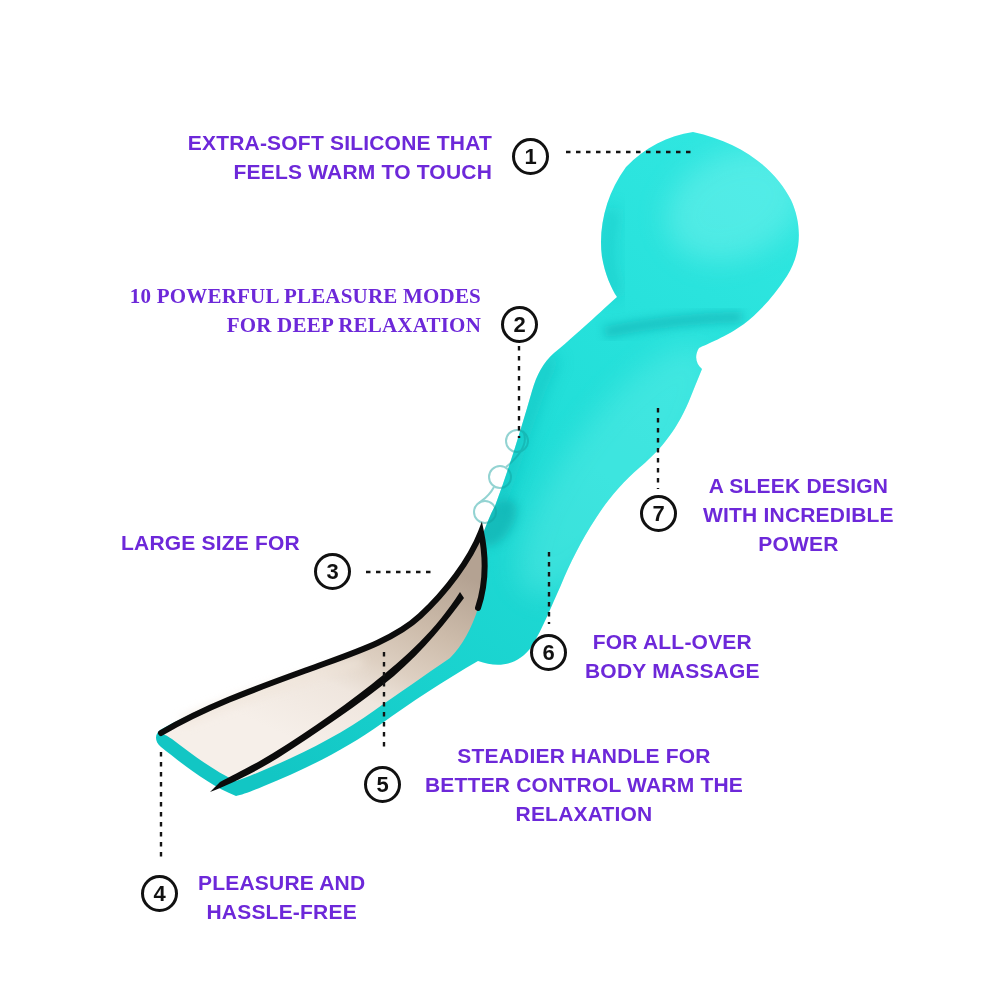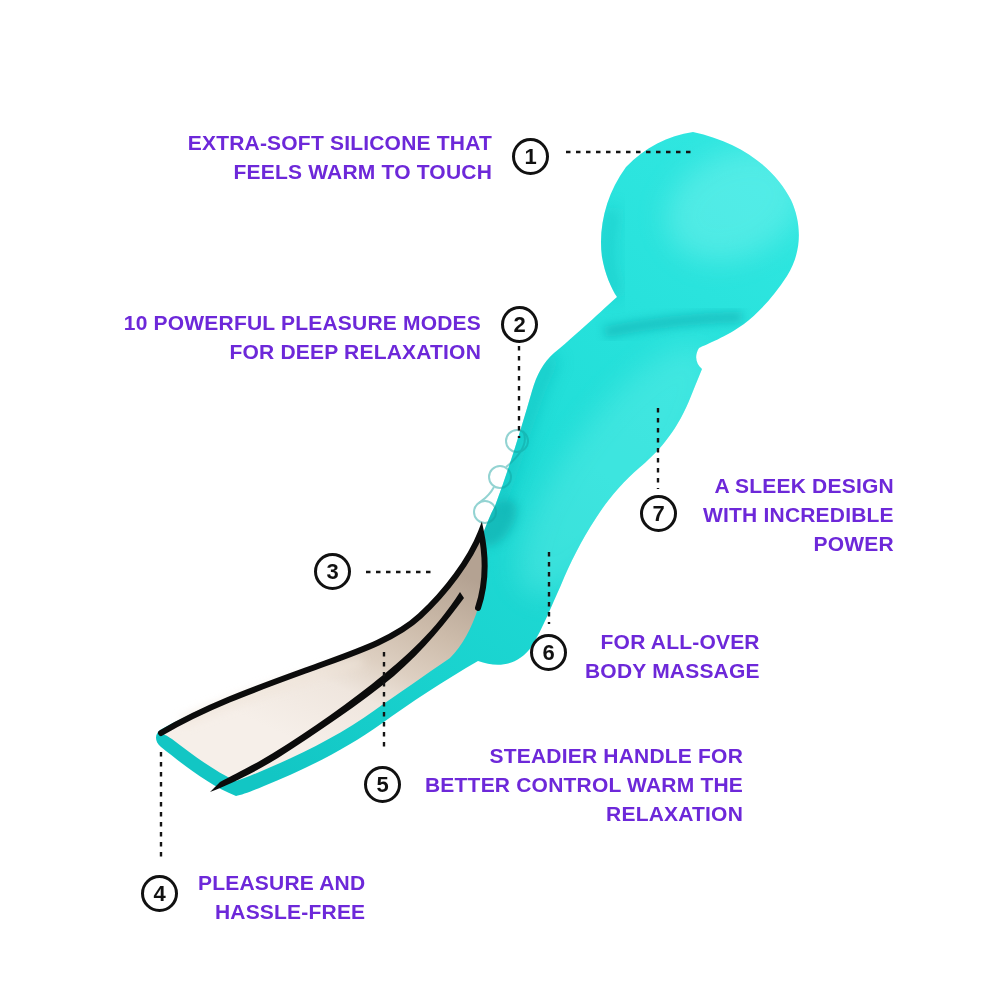--- a/index.html
+++ b/index.html
@@ -6,21 +6,21 @@
   .stage{
     position:relative;width:1000px;height:1000px;background:#ffffff;overflow:hidden;
     font-family:"Liberation Sans",sans-serif;
   }
   .illustration{position:absolute;left:0;top:0;width:1000px;height:1000px;}
   .label{
     position:absolute;font-weight:700;font-size:21px;line-height:29px;
     color:#6d28d9;letter-spacing:.2px;white-space:nowrap;
   }
   .label.right{text-align:right;}
-  .label.left{text-align:right;}
+  .label.left{text-align:center;}
   .num{
     position:absolute;width:37px;height:37px;box-sizing:border-box;
     border:3px solid #111111;border-radius:50%;background:#ffffff;
     display:flex;align-items:center;justify-content:center;
     font-size:22px;font-weight:700;color:#111111;
   }
 </style>
 </head>
 <body>
 
@@ -99,26 +99,27 @@
   <div class="num" style="left:141px;top:875px;">4</div>
   <div class="num" style="left:364px;top:766px;">5</div>
   <div class="num" style="left:530px;top:634px;">6</div>
   <div class="num" style="left:640px;top:495px;">7</div>
 
   <div class="label right" style="right:508px;top:128px;">
     <div>EXTRA-SOFT SILICONE THAT</div>
     <div>FEELS WARM TO TOUCH</div>
   </div>
 
-  <div class="label right" style="right:519px;top:308px;">
+  <div class="label right" style="right:519px;top:282px;font-family:Liberation Serif, serif;">
     <div>10 POWERFUL PLEASURE MODES</div>
     <div>FOR DEEP RELAXATION</div>
   </div>
 
   <div class="label right" style="right:700px;top:528px;">
+    <div>LARGE SIZE FOR</div>
   </div>
 
   <div class="label left" style="left:198px;top:868px;">
     <div>PLEASURE AND</div>
     <div>HASSLE-FREE</div>
   </div>
 
   <div class="label left" style="left:425px;top:741px;">
     <div>STEADIER HANDLE FOR</div>
     <div>BETTER CONTROL WARM THE</div>

